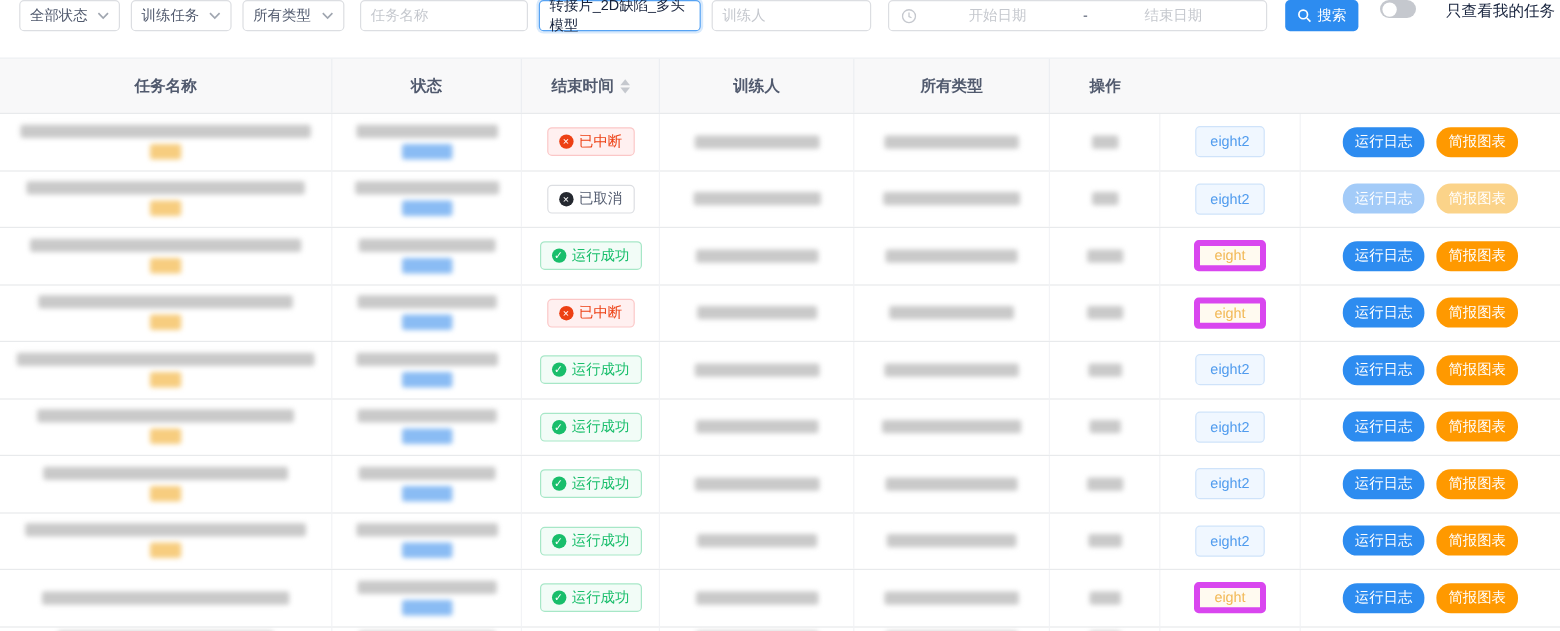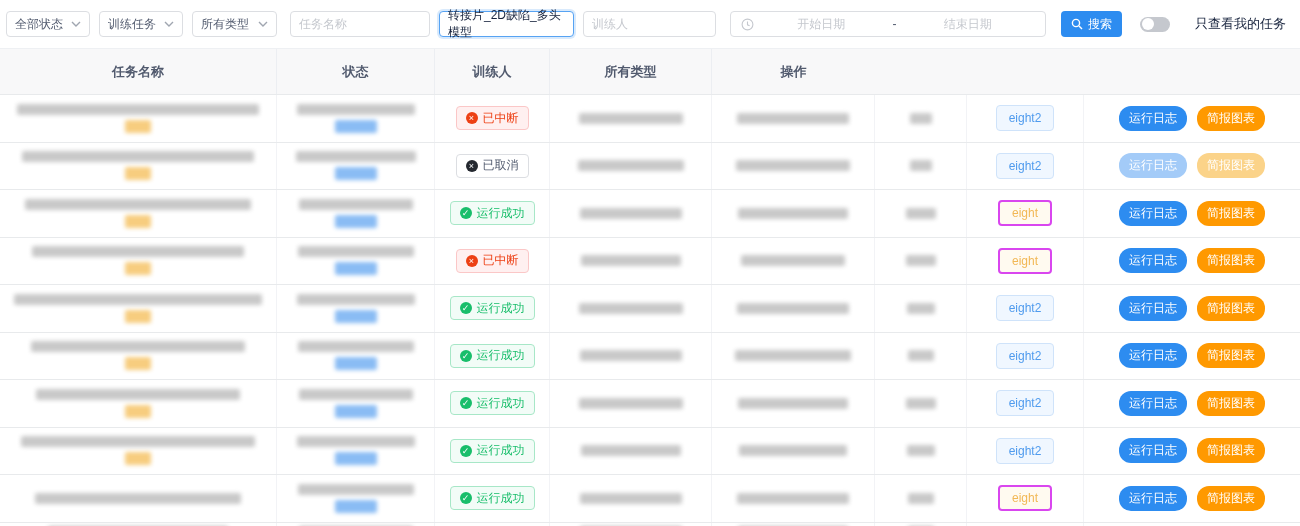--- a/index.html
+++ b/index.html
@@ -1,20 +1,20 @@
 <!DOCTYPE html>
 <html><head>
 <meta charset="utf-8">
 <style>
   *{box-sizing:border-box;margin:0;padding:0}
   html,body{width:1300px;height:526px;overflow:hidden}
   body{background:#fff;font-family:"Liberation Sans",sans-serif;color:#515a6e;font-size:12px}
 
   
-  .filter-bar{display:flex;align-items:center;height:48px;padding-left:6px;gap:9px}
+  .filter-bar{display:flex;height:48px;padding-left:16px;gap:9px}
   .ctl{height:26px;border:1px solid #dcdee2;border-radius:4px;background:#fff;
        display:flex;align-items:center;font-size:12px;color:#515a6e}
   .select{width:84px;justify-content:space-between;padding:0 8px}
   .select .val{white-space:nowrap}
   .chev{display:block}
   .tinput{padding:0 8px}
   .tinput .ph{color:#c5c8ce}
   .w140{width:140px}.w138{width:135px}.w133{width:133px}
   .focused{border-color:#57a3f3;box-shadow:0 0 0 2px rgba(45,140,240,.18);color:#17233d}
   .daterange{width:316px;padding:0 10px;margin-left:5px}
@@ -57,21 +57,21 @@
   .badge.interrupted{background:#fff0f0;border:1px solid #fbc7c7;color:#ed4014}
   .badge.interrupted .dot{background:#ed4014}
   .badge.canceled{background:#fff;border:1px solid #dcdee2;color:#515a6e}
   .badge.canceled .dot{background:#24282f}
   .badge.success{background:#f2fcf7;border:1px solid #a7e7c7;color:#19be6b}
   .badge.success .dot{background:#19be6b}
 
   
   .host{height:26px;display:inline-flex;align-items:center;padding:0 12px;border-radius:4px;font-size:12px}
   .host.eight2{background:#f0f7ff;border:1px solid #cfe3fa;color:#4f9bee}
-  .host.eight{background:#fffaf0;border:2px solid #d946ef;color:#f2b855}
+  .host.eight{background:#fffaf0;border:5px solid #d946ef;color:#f2b855}
 
   
   .btn{height:25px;padding:0 10px;border:none;border-radius:12px;color:#fff;font-size:12px;
        display:inline-flex;align-items:center;cursor:pointer;white-space:nowrap}
   .btn.log{background:#2d8cf0}
   .btn.report{background:#ff9900}
   .btn.dis.log{background:#a3cbf8;cursor:default}
   .btn.dis.report{background:#fbd389;cursor:default}
 </style>
 </head>
@@ -132,20 +132,27 @@
 </div>
 
 <div class="grid thead">
   <div class="th">
       <span>任务名称</span>
     </div>
   <div class="th">
       <span>状态</span>
     </div>
   <div class="th">
+    <span>结束时间</span>
+    <span class="sorters">
+        <span class="caret up"></span>
+        <span class="caret down"></span>
+      </span>
+  </div>
+  <div class="th">
       <span>训练人</span>
     </div>
   <div class="th">
       <span>所有类型</span>
     </div>
   <div class="th">
       <span>操作</span>
     </div>
 </div>
 

